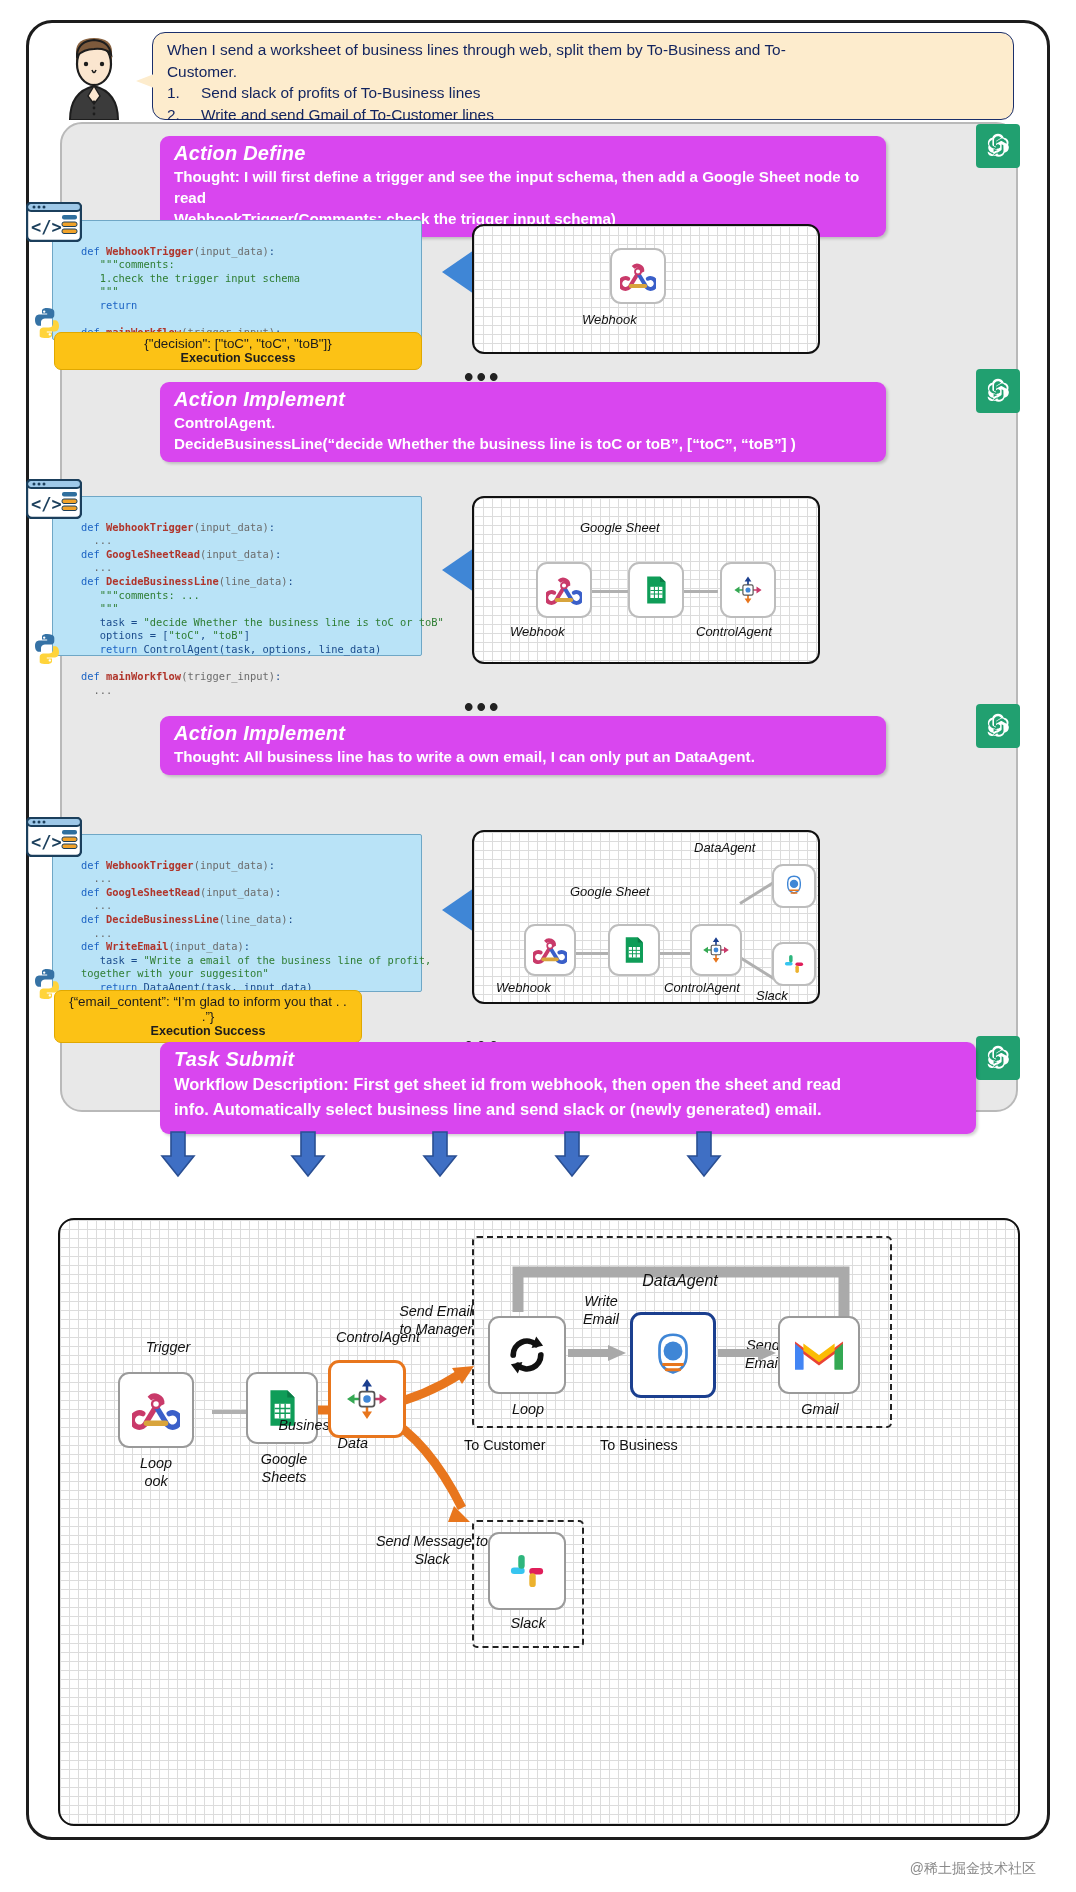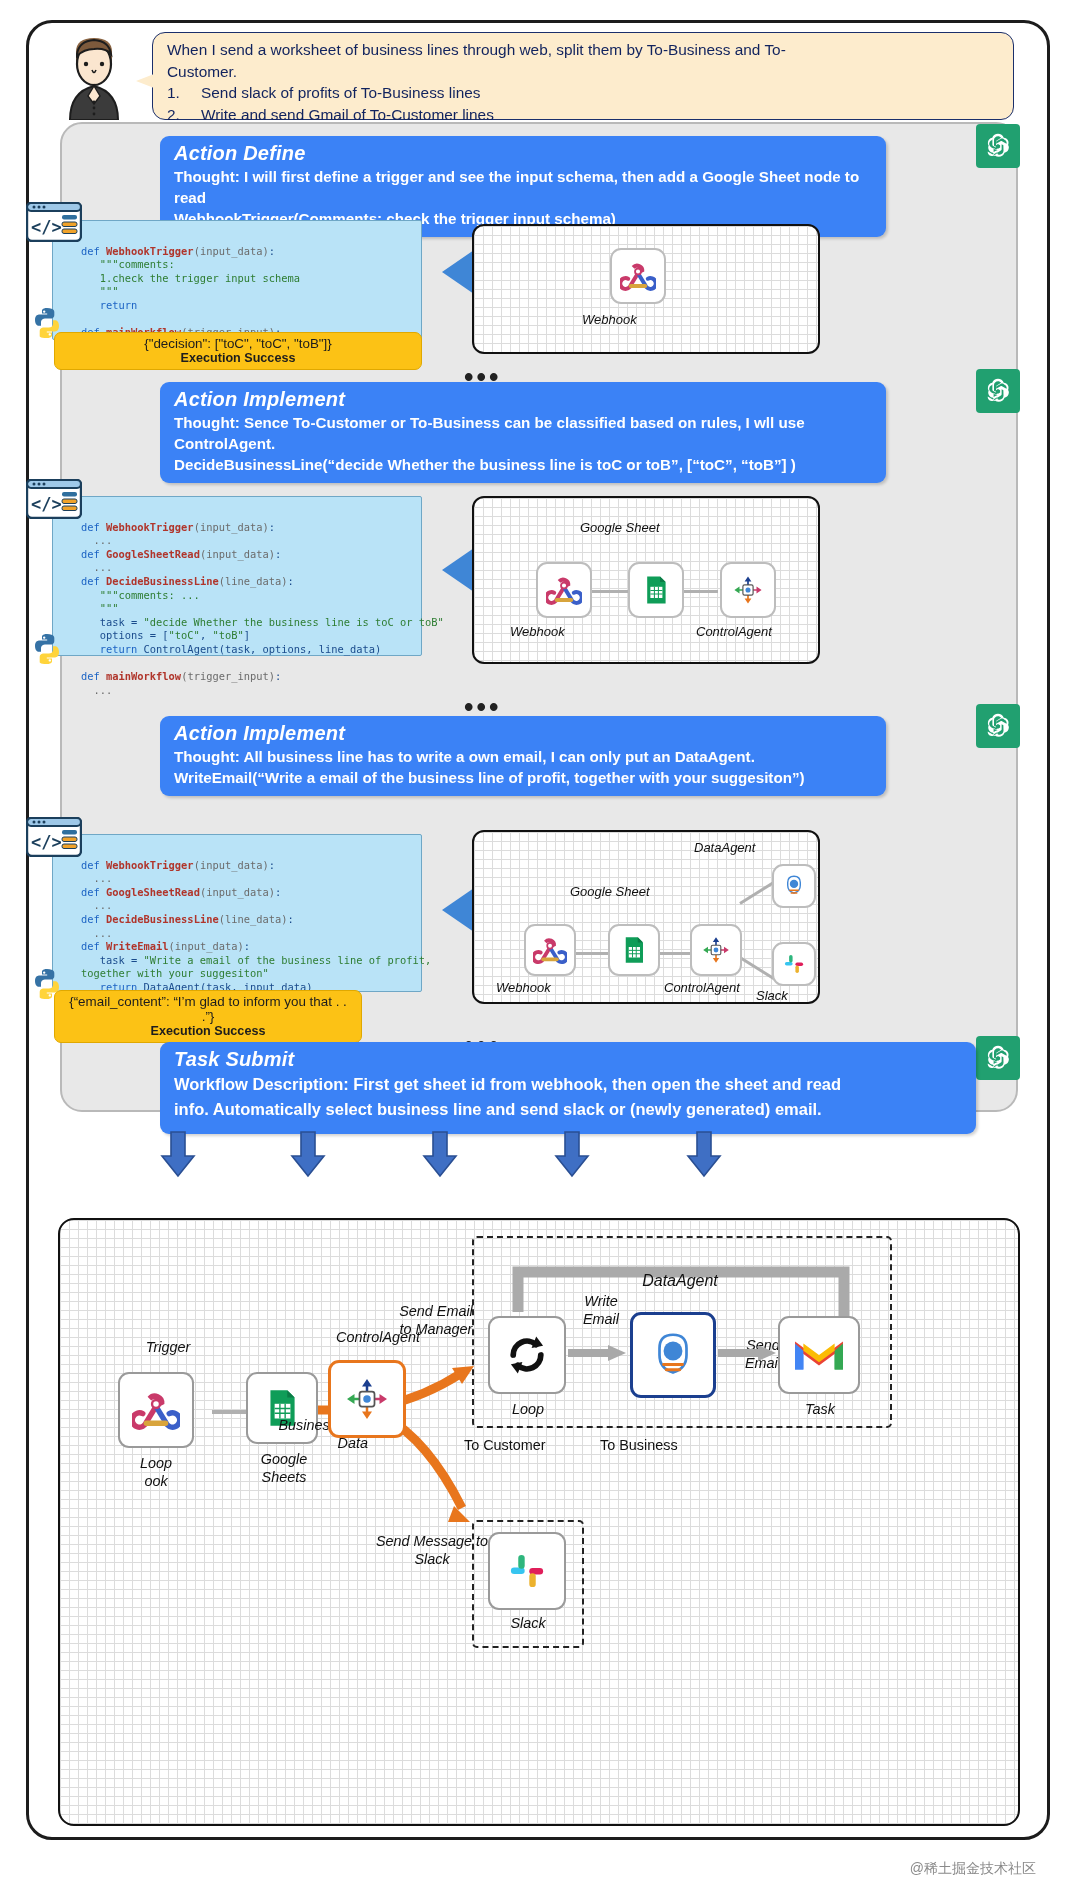--- a/index.html
+++ b/index.html
@@ -31,21 +31,21 @@
     border-top:7px solid transparent; border-bottom:7px solid transparent;
     border-right:18px solid #fdeccd; z-index:3;
   }
   
   #agent-panel{
     position:absolute; left:60px; top:122px; width:958px; height:990px;
     background:#e8e8e8; border:2px solid #b9b9b9; border-radius:22px;
   }
   
   .green-block{
-    position:absolute; background:#3b82f6; border-radius:9px;
+    position:absolute; background:#d946ef; border-radius:9px;
     color:#ffffff; padding:6px 14px 8px 14px;
     box-shadow:2px 2px 3px rgba(0,0,0,.18);
   }
   .green-title{
     font-size:20px; font-style:italic; font-weight:bold;
     letter-spacing:.2px; margin-bottom:1px;
   }
   .green-body{ font-size:15.2px; line-height:21px; font-weight:bold; }
   .gpt-badge{
     position:absolute; width:44px; height:44px; background:#21a070;
@@ -217,21 +217,20 @@
   <div class="dots3" style="left:402px; top:238px;">•••</div>
 
   <div class="gpt-badge" style="right:-4px; top:245px;">
     <svg viewBox="0 0 24 24">
       <path fill="#ffffff" d="M12 2.2c-2.1 0-3.9 1.3-4.6 3.2-2 .3-3.5 2-3.5 4.1 0 .8.2 1.5.6 2.1-.8 1.8-.2 4 1.5 5.1.6.4 1.3.6 2 .6.7 1.9 2.5 3.2 4.6 3.2s3.9-1.3 4.6-3.2c2-.3 3.5-2 3.5-4.1 0-.8-.2-1.5-.6-2.1.8-1.8.2-4-1.5-5.1-.6-.4-1.3-.6-2-.6C15.9 3.5 14.1 2.2 12 2.2zm0 2c1 0 1.9.5 2.5 1.2L11 7.5c-.4.2-.6.6-.6 1v4.1l-1.6-.9V7.3c0-1.7 1.4-3.1 3.2-3.1zm4.8 2.5c1.2.3 2.1 1.4 2.1 2.7 0 .3 0 .6-.1.8l-3.6-2.1c-.4-.2-.8-.2-1.2 0l-3.5 2 0-1.8 3.5-2c1.1-.6 2.5-.3 2.8.4zM7.2 6.7c.1 0 .2 0 .3.1L7.5 11c0 .4.2.8.6 1l3.5 2-1.6.9-3.5-2c-1.5-.9-2-2.8-1.1-4.3.4-.7 1.1-1.2 1.8-1.4zM12 10.3l1.7 1v1.9l-1.7 1-1.7-1v-1.9l1.7-1zm4.3 1.6l.1 3.9c0 1.7-1.4 3.1-3.1 3.1-1 0-1.9-.5-2.5-1.2l3.5-2.1c.4-.2.6-.6.6-1v-4.1l1.4.8zM8.5 13.6l3.5 2.1 0 1.8-3.5 2c-1.5.9-3.4.4-4.3-1.1-.4-.6-.5-1.3-.4-2l3.6 2.1c.4.2.8.2 1.2 0l3.5-2-.1-1.8-3.5 2"></path>
     </svg>
   </div>
 
   <div class="green-block" style="left:98px; top:258px; width:726px;">
     <div class="green-title">Action Implement</div>
-    <div class="green-body">Thought: Sence To-Customer or To-Business can be classified based on rules, I wll use</div>
     <div class="green-body">ControlAgent.</div>
     <div class="green-body">DecideBusinessLine(“decide Whether the business line is toC or toB”, [“toC”, “toB”] )</div>
   </div>
 
   <svg class="code-icon" style="left:-36px; top:355px;" viewBox="0 0 56 40">
     <rect x="1" y="1" width="54" height="38" rx="5" fill="#ffffff" stroke="#1b3f5c" stroke-width="2.4"></rect>
     <rect x="1" y="1" width="54" height="8" rx="4" fill="#9ec8e8" stroke="#1b3f5c" stroke-width="2.2"></rect>
     <circle cx="8" cy="5" r="1.5" fill="#1b3f5c"></circle>
       <circle cx="13" cy="5" r="1.5" fill="#1b3f5c"></circle>
       <circle cx="18" cy="5" r="1.5" fill="#1b3f5c"></circle>
@@ -305,21 +304,20 @@
 
   <div class="gpt-badge" style="right:-4px; top:580px;">
     <svg viewBox="0 0 24 24">
       <path fill="#ffffff" d="M12 2.2c-2.1 0-3.9 1.3-4.6 3.2-2 .3-3.5 2-3.5 4.1 0 .8.2 1.5.6 2.1-.8 1.8-.2 4 1.5 5.1.6.4 1.3.6 2 .6.7 1.9 2.5 3.2 4.6 3.2s3.9-1.3 4.6-3.2c2-.3 3.5-2 3.5-4.1 0-.8-.2-1.5-.6-2.1.8-1.8.2-4-1.5-5.1-.6-.4-1.3-.6-2-.6C15.9 3.5 14.1 2.2 12 2.2zm0 2c1 0 1.9.5 2.5 1.2L11 7.5c-.4.2-.6.6-.6 1v4.1l-1.6-.9V7.3c0-1.7 1.4-3.1 3.2-3.1zm4.8 2.5c1.2.3 2.1 1.4 2.1 2.7 0 .3 0 .6-.1.8l-3.6-2.1c-.4-.2-.8-.2-1.2 0l-3.5 2 0-1.8 3.5-2c1.1-.6 2.5-.3 2.8.4zM7.2 6.7c.1 0 .2 0 .3.1L7.5 11c0 .4.2.8.6 1l3.5 2-1.6.9-3.5-2c-1.5-.9-2-2.8-1.1-4.3.4-.7 1.1-1.2 1.8-1.4zM12 10.3l1.7 1v1.9l-1.7 1-1.7-1v-1.9l1.7-1zm4.3 1.6l.1 3.9c0 1.7-1.4 3.1-3.1 3.1-1 0-1.9-.5-2.5-1.2l3.5-2.1c.4-.2.6-.6.6-1v-4.1l1.4.8zM8.5 13.6l3.5 2.1 0 1.8-3.5 2c-1.5.9-3.4.4-4.3-1.1-.4-.6-.5-1.3-.4-2l3.6 2.1c.4.2.8.2 1.2 0l3.5-2-.1-1.8-3.5 2"></path>
     </svg>
   </div>
 
   <div class="green-block" style="left:98px; top:592px; width:726px;">
     <div class="green-title">Action Implement</div>
     <div class="green-body">Thought: All business line has to write a own email, I can only put an DataAgent.</div>
-    <div class="green-body">WriteEmail(“Write a email of the business line of profit, together with your suggesiton”)</div>
   </div>
 
   <svg class="code-icon" style="left:-36px; top:693px;" viewBox="0 0 56 40">
     <rect x="1" y="1" width="54" height="38" rx="5" fill="#ffffff" stroke="#1b3f5c" stroke-width="2.4"></rect>
     <rect x="1" y="1" width="54" height="8" rx="4" fill="#9ec8e8" stroke="#1b3f5c" stroke-width="2.2"></rect>
     <circle cx="8" cy="5" r="1.5" fill="#1b3f5c"></circle>
       <circle cx="13" cy="5" r="1.5" fill="#1b3f5c"></circle>
       <circle cx="18" cy="5" r="1.5" fill="#1b3f5c"></circle>
     <text x="5" y="31" font-family="DejaVu Sans Mono, monospace" font-size="17" font-weight="bold" fill="#1b3f5c">&lt;/&gt;</text>
     <rect x="36" y="13" width="15" height="4.5" rx="2" fill="#2f6f9e"></rect>
@@ -561,21 +559,21 @@
       <path d="M3 4 h42 a2 2 0 0 1 2 2 v24 a2 2 0 0 1 -2 2 h-42 a2 2 0 0 1 -2 -2 v-24 a2 2 0 0 1 2 -2z" fill="#ffffff"></path>
       <path d="M1 7 L1 32 h8 V14 z" fill="#4285f4"></path>
       <path d="M47 7 L47 32 h-8 V14 z" fill="#34a853"></path>
       <path d="M1 5 L24 22 L47 5 v6 L24 28 L1 11 z" fill="#ea4335"></path>
       <path d="M1 32 h8 V14 L1 7z" fill="#4285f4"></path>
       <path d="M39 32 h8 V7 l-8 7z" fill="#34a853"></path>
       <path d="M9 14 L24 25 L39 14 v-7 L24 18 L9 7z" fill="#fbbc04"></path>
       <path d="M1 6 L24 23 L47 6" fill="none" stroke="#c5221f" stroke-width="0"></path>
     </svg>
   </div>
-  <div class="flow-label" style="left:716px; top:180px; width:88px;">Task</div>
+  <div class="flow-label" style="left:716px; top:180px; width:88px;">Gmail</div>
 
   <div class="node" style="left:428px; top:312px; width:78px; height:78px; border-color:#9a9a9a;">
     <svg viewBox="0 0 40 40" width="46" height="46">
       <rect x="6" y="17" width="12" height="5.6" rx="2.8" fill="#36c5f0"></rect>
       <rect x="12.4" y="6" width="5.6" height="12" rx="2.8" fill="#2eb67d"></rect>
       <rect x="22" y="17.4" width="12" height="5.6" rx="2.8" fill="#e01e5a"></rect>
       <rect x="22" y="22" width="5.6" height="12" rx="2.8" fill="#ecb22e"></rect>
     </svg>
   </div>
   <div class="flow-label" style="left:424px; top:394px; width:88px;">Slack</div>

